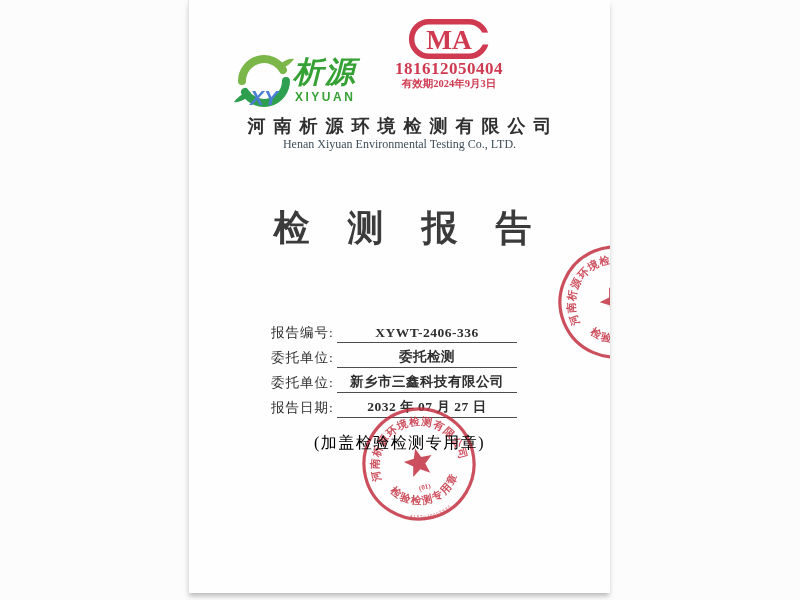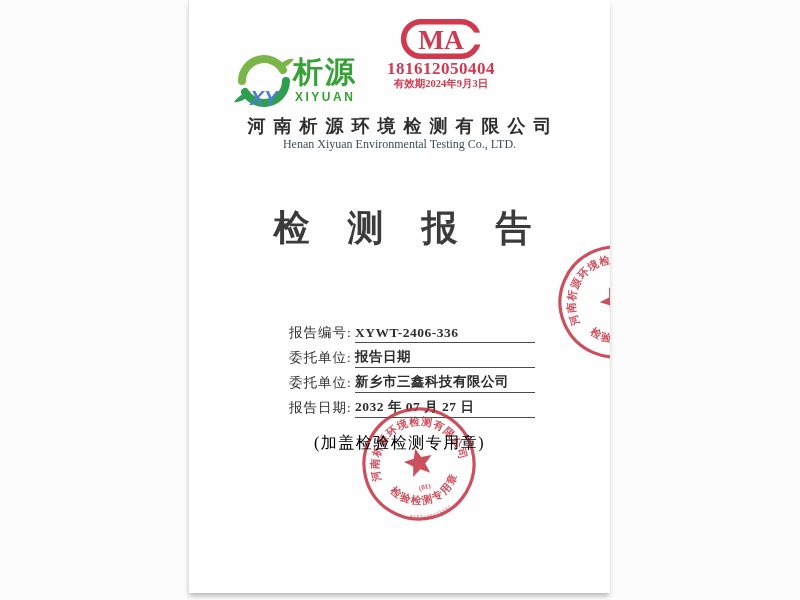--- a/index.html
+++ b/index.html
@@ -18,49 +18,49 @@
 
   
   .logo-block { position:absolute; left:44px; top:50px; width:130px; height:60px; }
   .logo-swirl { position:absolute; left:0; top:0; }
   .logo-xy {
     position:absolute; left:9px; top:16px; width:44px; text-align:center;
     font-family:"Liberation Sans","DejaVu Sans",sans-serif;
     font-style:italic; font-weight:bold; font-size:21px; color:#4a7ed2;margin-top:20px;
   }
   .logo-cn { position:absolute; left:60px; top:2px; font-weight:bold; font-size:30px;
-             color:#36a135; letter-spacing:2px; }
+             color:#36a135; letter-spacing:2px;font-style:italic; }
   .logo-en { position:absolute; left:62px; top:40px;
              font-family:"Liberation Sans","DejaVu Sans",sans-serif;
              font-weight:bold; font-size:12px; color:#36a135; letter-spacing:2.5px; }
 
-  .cma-block { position:absolute; left:192px; top:18px; width:120px; text-align:center; }
+  .cma-block { position:absolute; left:200px; top:18px; width:120px; text-align:center; }
   .cma-mark { display:block; margin:0 auto; }
   .cma-no   { font-weight:bold; font-size:17px; color:#cf3a50; letter-spacing:.5px; line-height:1.05; }
   .cma-valid{ font-weight:bold; font-size:10.5px; color:#cf3a50; line-height:1.15; }
 
   
   .co-cn { position:absolute; top:114px; width:100%; text-align:center;
            font-size:18px; font-weight:bold; color:#2f2f2f;
            letter-spacing:8px; padding-left:8px; }
   .co-en { position:absolute; top:137px; width:100%; text-align:center;
            font-size:12px; color:#3e4d58; }
 
   
   .report-title { position:absolute; top:204px; width:100%; text-align:center;
                   font-size:36px; font-weight:bold; color:#3b3b3b;
                   letter-spacing:38px; padding-left:44px; }
 
   
-  .fields { position:absolute; left:100px; top:318px; width:250px; }
+  .fields { position:absolute; left:82px; top:318px; width:250px; }
   .field-row { display:flex; align-items:flex-end; height:25px; }
   .field-label { width:66px; font-size:13.5px; color:#2e2e2e; letter-spacing:1px;
                  flex:none; padding-bottom:1px; }
   .field-line { flex:none; width:180px; border-bottom:1.2px solid #4c4c4c;
-                font-size:13.5px; font-weight:bold; color:#2e2e2e;
+                text-align:center; font-size:13.5px; font-weight:bold; color:#2e2e2e;
                 padding-bottom:1px; letter-spacing:.5px; }
 
   
   .seal-note { position:absolute; top:433px; width:100%; text-align:center;
                font-size:16px; color:#000000; letter-spacing:1.5px; z-index:3; }
 
   
   .stamp { position:absolute; opacity:.82; z-index:2; }
   .stamp-bottom { left:170px; top:404px; transform:rotate(-14deg); }
   .stamp-right  { left:366px; top:242px; transform:rotate(-22deg); }
@@ -98,21 +98,21 @@
 
     <div class="report-title">检测报告</div>
 
     <div class="fields">
       <div class="field-row">
         <span class="field-label">报告编号:</span>
         <span class="field-line">XYWT-2406-336</span>
       </div>
       <div class="field-row">
         <span class="field-label">委托单位:</span>
-        <span class="field-line">报告日期</span>
+        <span class="field-line">委托检测</span>
       </div>
       <div class="field-row">
         <span class="field-label">委托单位:</span>
         <span class="field-line">新乡市三鑫科技有限公司</span>
       </div>
       <div class="field-row">
         <span class="field-label">报告日期:</span>
         <span class="field-line">2032 年 07 月 27 日</span>
       </div>
     </div>

